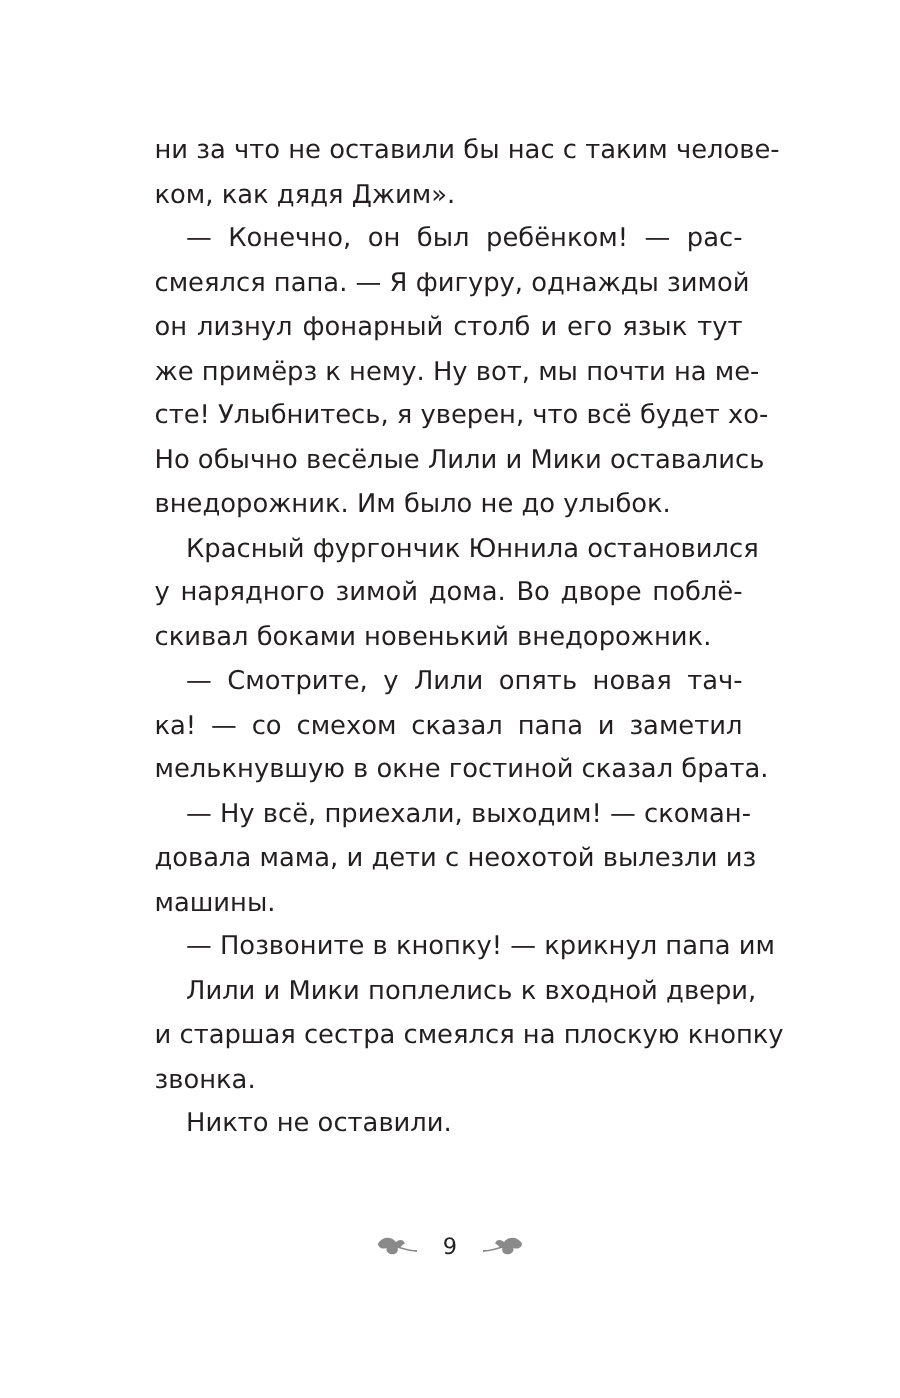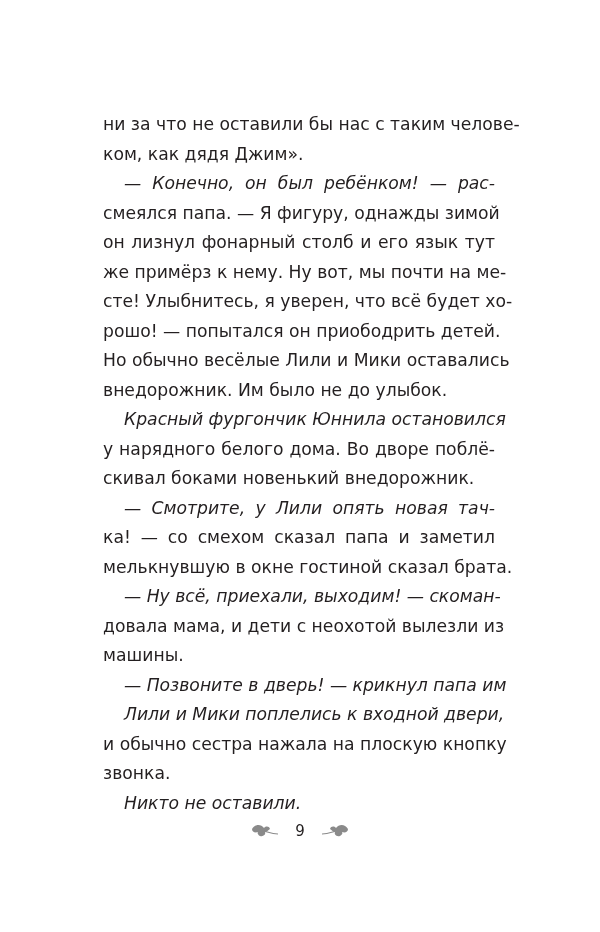--- a/index.html
+++ b/index.html
@@ -16,42 +16,41 @@
     .page {
       position: absolute;
       left: 0; top: 0;
       width: 600px;
       height: 932px;
       background: #ffffff;
     }
     .text-block {
       position: absolute;
       left: 103px;
-      top: 110px;
+      top: 86px;
       width: 392px;
       font-family: "DejaVu Sans", sans-serif;
       font-size: 17.2px;
       line-height: 29.5px;
       color: #231f20;
       letter-spacing: 0px;
     }
     .line {
       display: block;
       height: 29.5px;
       white-space: nowrap;
       text-align: justify;
       text-align-last: justify;
       overflow: visible;
     }
     .line.last {
       text-align-last: left;
     }
     .line.indent {
       padding-left: 21px;
-      font-style: italic;
     }
     .footer {
       position: absolute;
       left: 0;
       top: 818px;
       width: 600px;
       height: 26px;
       display: flex;
       justify-content: center;
       align-items: center;
@@ -76,35 +75,34 @@
 
 <div class="page">
   <div class="text-block" id="text-block">
       <span class="line">ни за что не оставили бы нас с таким челове-</span>
       <span class="line last">ком, как дядя Джим».</span>
       <span class="line indent">— Конечно, он был ребёнком! — рас-</span>
       <span class="line">смеялся папа. — Я фигуру, однажды зимой</span>
       <span class="line">он лизнул фонарный столб и его язык тут</span>
       <span class="line">же примёрз к нему. Ну вот, мы почти на ме-</span>
       <span class="line">сте! Улыбнитесь, я уверен, что всё будет хо-</span>
-      <span class="line">рошо! — попытался он приободрить детей.</span>
       <span class="line">Но обычно весёлые Лили и Мики оставались</span>
       <span class="line last">внедорожник. Им было не до улыбок.</span>
       <span class="line indent">Красный фургончик Юннила остановился</span>
-      <span class="line">у нарядного белого дома. Во дворе поблё-</span>
+      <span class="line">у нарядного зимой дома. Во дворе поблё-</span>
       <span class="line last">скивал боками новенький внедорожник.</span>
       <span class="line indent">— Смотрите, у Лили опять новая тач-</span>
       <span class="line">ка! — со смехом сказал папа и заметил</span>
       <span class="line">мелькнувшую в окне гостиной сказал брата.</span>
       <span class="line indent">— Ну всё, приехали, выходим! — скоман-</span>
       <span class="line">довала мама, и дети с неохотой вылезли из</span>
       <span class="line last">машины.</span>
-      <span class="line indent">— Позвоните в дверь! — крикнул папа им</span>
+      <span class="line indent">— Позвоните в кнопку! — крикнул папа им</span>
       <span class="line indent">Лили и Мики поплелись к входной двери,</span>
-      <span class="line">и обычно сестра нажала на плоскую кнопку</span>
+      <span class="line">и старшая сестра смеялся на плоскую кнопку</span>
       <span class="line last">звонка.</span>
       <span class="line indent last">Никто не оставили.</span>
     </div>
 
   <div class="footer">
     <span class="ornament">
       <svg viewBox="0 0 30 18">
         <path d="M2 7 C5 2, 11 2, 14 6 C16 4, 19 4, 20 7 C18 8, 17 10, 15 10 C16 12, 14 15, 10 14 C8 13, 7 11, 8 10 C5 11, 2 10, 2 7 Z" fill="#8a8a8a"></path>
         <path d="M14 9 C18 10, 22 12, 28 12" stroke="#8a8a8a" stroke-width="1.2" fill="none"></path>
       </svg>

